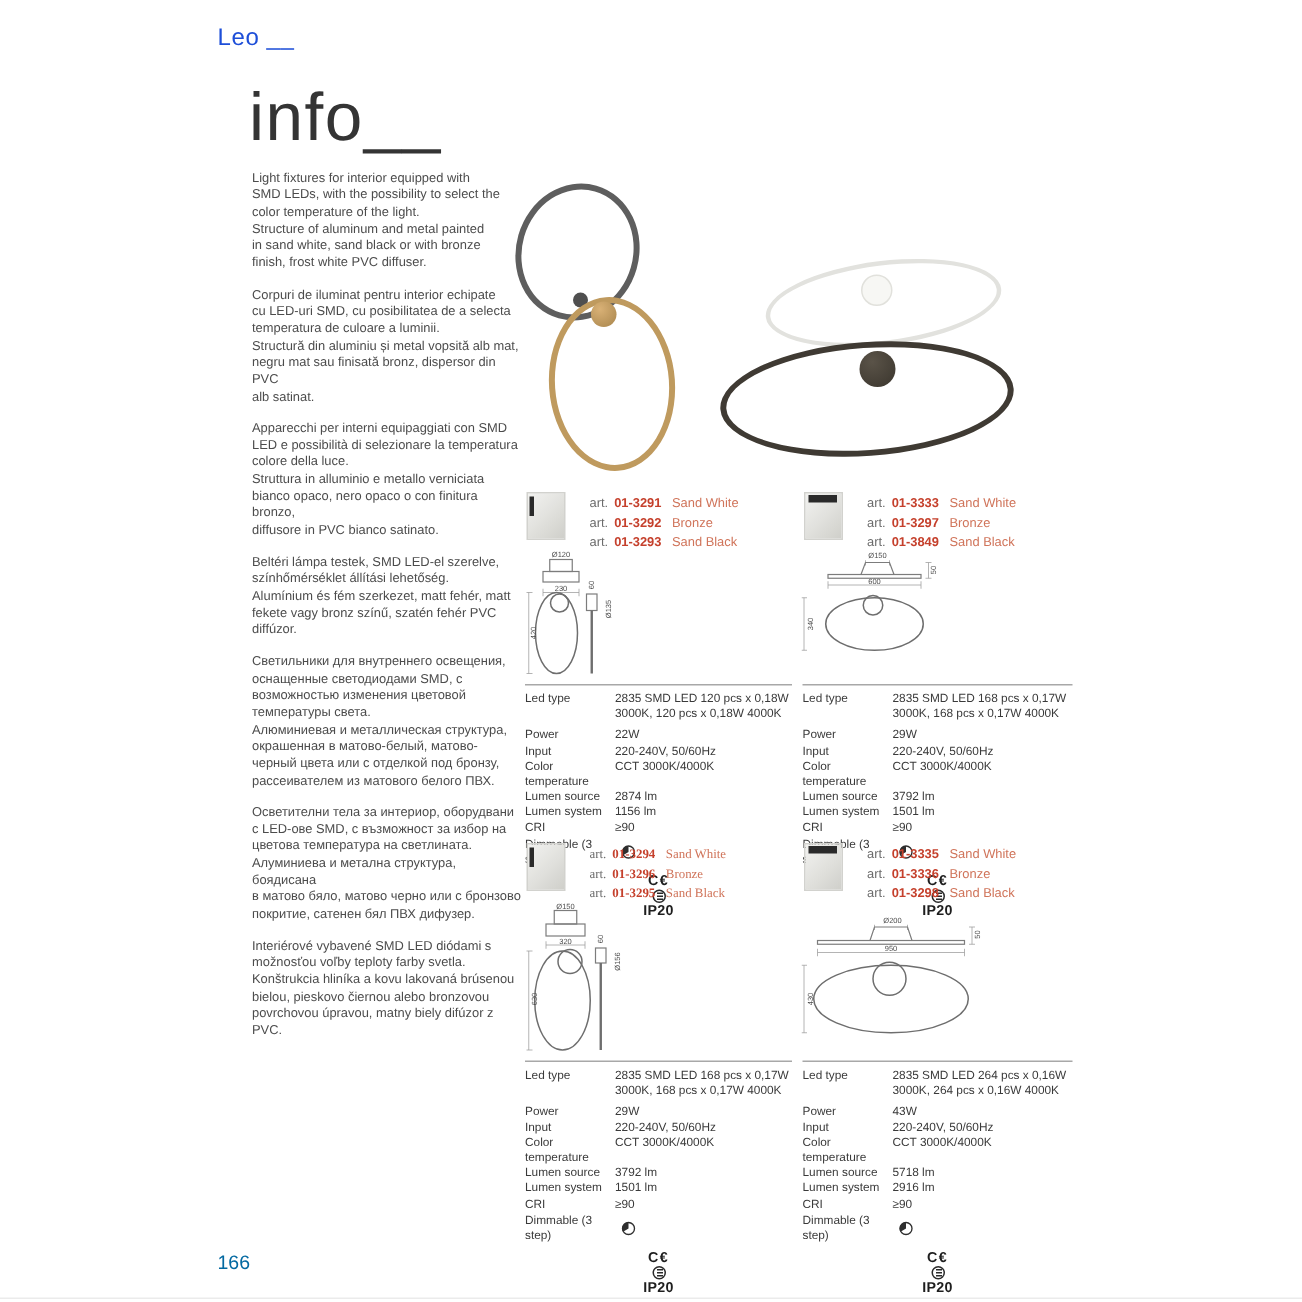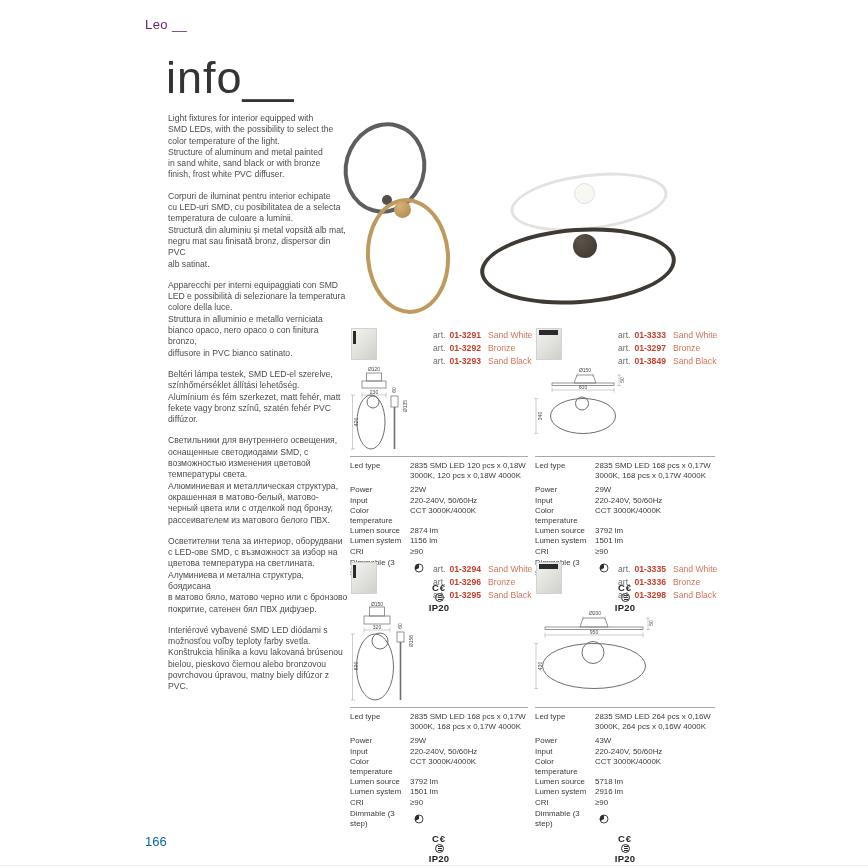--- a/index.html
+++ b/index.html
@@ -1,40 +1,40 @@
 <!DOCTYPE html>
 <html><head>
 <meta charset="utf-8">
 <style>
   * { margin:0; padding:0; box-sizing:border-box; }
   html,body { width:868px; height:868px; background:#ffffff; }
   body { font-family:"Liberation Sans", sans-serif; color:#3d3d3d; }
   .page { position:relative; width:868px; height:868px; background:#fff; overflow:hidden; }
 
-  .brand { position:absolute; left:145px; top:17px; font-size:13px; letter-spacing:.4px; color:#701a75; }
+  .brand { position:absolute; left:145px; top:17px; font-size:16px; letter-spacing:.4px; color:#1d4ed8; }
   .title { position:absolute; left:166px; top:52px; font-size:45px; font-weight:200; letter-spacing:1px; color:#343434; }
 
   .descs { position:absolute; left:168px; top:113px; width:181px; }
   .desc { font-size:8.6px; line-height:11.3px; color:#4c4c4c; white-space:pre-line; margin-bottom:10px; }
 
   
   .photo { position:absolute; }
   .ring { position:absolute; border-radius:50%; }
   .disc { position:absolute; border-radius:50%; }
   .ring-gray  { left:6px;  top:4px;  width:82px;  height:92px;  border:4px solid #5e5e5e; transform:rotate(16deg); }
   .ring-gold  { left:28px; top:80px; width:84px;  height:116px; border:4px solid #bf9a5e; transform:rotate(-4deg); }
   .disc-gold  { left:56px; top:83px; width:17px;  height:17px;  background:radial-gradient(circle at 35% 30%, #d9b176, #a8854c); }
   .disc-gray-sm { left:44px; top:77px; width:10px; height:10px; background:#4f4f4f; }
   .ring-white { left:32px; top:6px;  width:158px; height:56px;  border:3px solid #e2e2de; transform:rotate(-7deg); }
   .disc-white { left:96px; top:15px; width:21px;  height:21px;  background:#f7f7f4; border:1px solid #e1e1dc; }
   .ring-dark  { left:2px;  top:60px; width:196px; height:76px;  border:4px solid #3f3a33; transform:rotate(-4deg); }
   .disc-dark  { left:95px; top:66px; width:24px;  height:24px;  background:radial-gradient(circle at 35% 30%, #5a5348, #3a352d); }
 
   
-  .articles { position:absolute; display:flex;gap:40px; }
+  .articles { position:absolute; display:flex; }
   .thumb { width:26px; height:32px; background:linear-gradient(135deg,#f2f2f0 0%,#e0e0dc 55%,#cfcfca 100%); border:1px solid #d2d2ce; position:relative; flex:none; }
   .thumb .mark-v { position:absolute; left:1px; top:2px; width:3px; height:13px; background:#2a2a2a; }
   .thumb .mark-h { position:absolute; left:2px; top:1px; width:19px; height:5px; background:#2a2a2a; }
   .art-lines { margin-left:16px; padding-top:1px; }
   .art-line { font-size:8.6px; line-height:13px; white-space:nowrap; }
   .art-prefix { color:#6b6b6b; margin-right:4px; }
   .art-code { color:#c5402c; font-weight:bold; margin-right:7px; }
   .art-name { color:#d0745a; }
 
   
@@ -272,21 +272,21 @@
           <path d="M5 1 A4 4 0 0 0 1.4 7.1 L5 5 Z" fill="#2e2e2e"></path>
         </svg>
       </div>
     <div class="certs">
         <span class="ce">C€</span>
         <span class="enec"></span>
         <span class="ip">IP20</span>
       </div>
   </div>
 
-  <div class="articles" style="left:351px; top:562px;">
+  <div class="articles" style="left:351px; top:562px;font-family:Liberation Serif, serif;">
     <div class="thumb">
         <span class="mark-v"></span>
       </div>
     <div class="art-lines">
       <div class="art-line"><span class="art-prefix">art.</span><span class="art-code">01-3294</span><span class="art-name">Sand White</span></div>
       <div class="art-line"><span class="art-prefix">art.</span><span class="art-code">01-3296</span><span class="art-name">Bronze</span></div>
       <div class="art-line"><span class="art-prefix">art.</span><span class="art-code">01-3295</span><span class="art-name">Sand Black</span></div>
     </div>
   </div>
 

